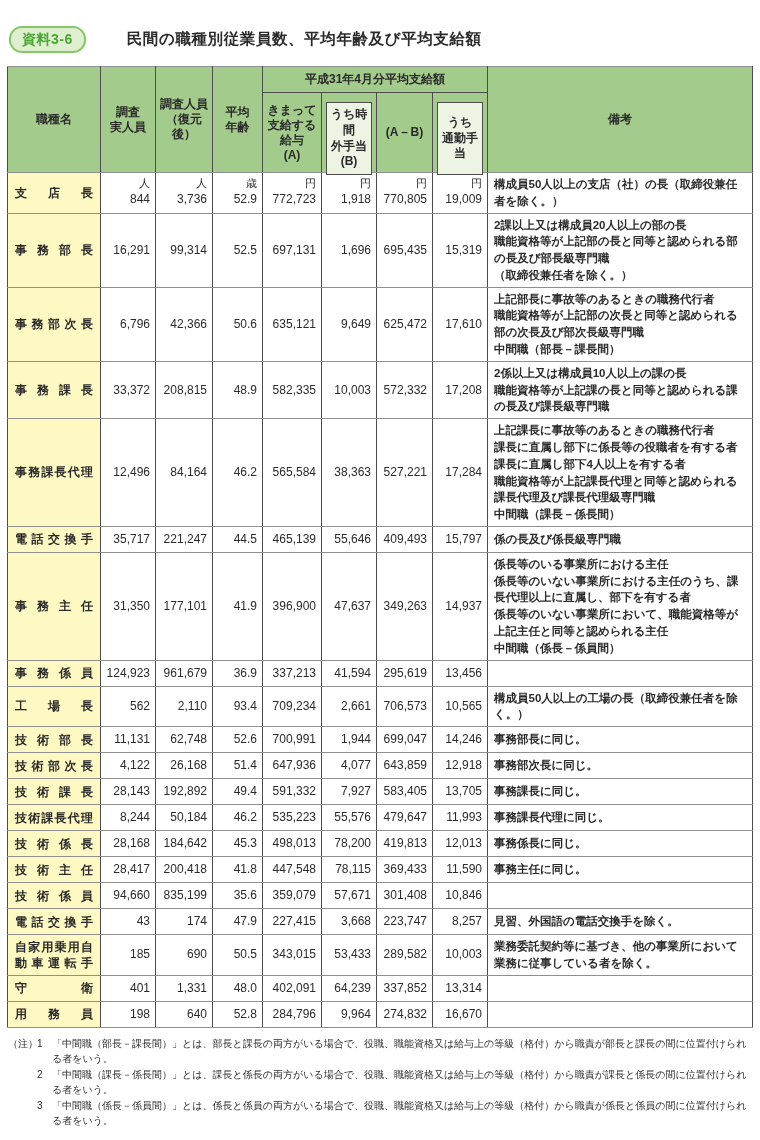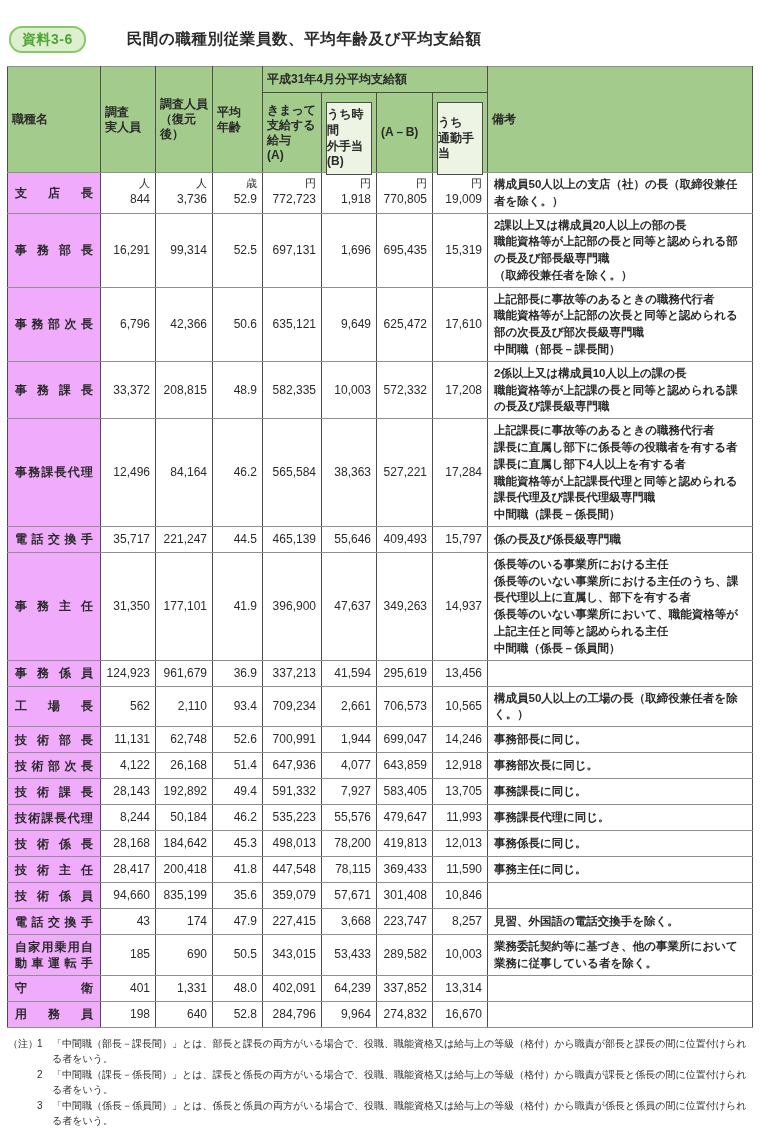--- a/index.html
+++ b/index.html
@@ -42,41 +42,41 @@
     border-right:1px solid #4c4c4c;
     border-top:1px solid #8f8f8f;
     border-bottom:1px solid #8f8f8f;
     padding:2px 4px;
     overflow:visible;
   }
   thead th {
     background:#a3cb8b;
     font-size:12px;
     font-weight:bold;
-    text-align:left;
+    text-align:center;
     vertical-align:middle;
     white-space:pre-line;
     line-height:1.25;
     border-top-color:#3a3a3a;
     border-bottom:1px solid #3a3a3a;
   }
   thead tr.h1 th.group { height:26px; border-bottom:1px solid #4c4c4c; }
   thead tr.h2 th { height:80px; }
   th.pale { position:relative; padding:0; }
   th.pale .inset {
     position:absolute; left:4px; right:4px; top:9px; bottom:-3px;
     background:#edf4e4;
     border:1px solid #4c4c4c;
     display:flex; align-items:center; justify-content:center;
     white-space:pre-line; line-height:1.3;
     z-index:2;
   }
 
   tbody th.job {
-    background:#f0abfc;
+    background:#fef9c3;
     font-size:12px;
     font-weight:bold;
     text-align:justify;
     text-align-last:justify;
     vertical-align:middle;
     padding:2px 7px;
     line-height:1.35;
     margin-left:26px;
   }
   tbody td.num { text-align:right; vertical-align:middle; font-size:12px; padding:3px 5px; }

